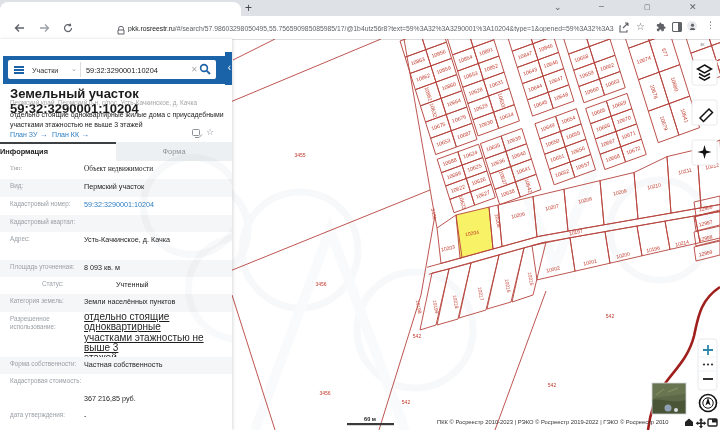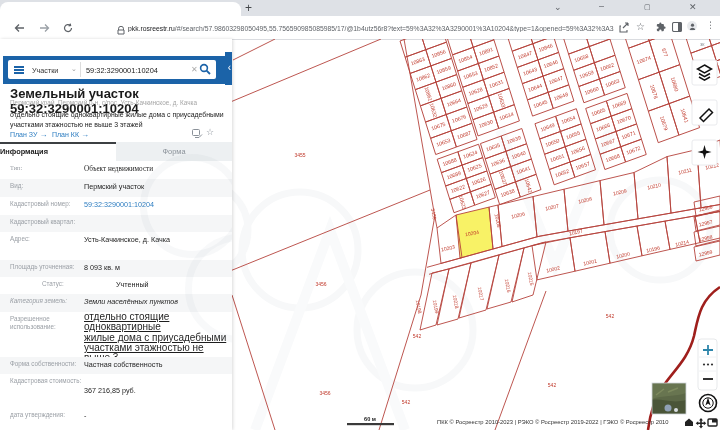--- a/index.html
+++ b/index.html
@@ -470,47 +470,46 @@
       </div>
     </div>
 
 <div style="position:absolute;left:0;top:238px;width:280px;height:17px;background:#fff;margin-left:32px;">
       <div style="position:absolute;left:10px;top:3px;width:72px;font-size:6.3px;color:#9a9fa5;line-height:8px;">Статус:</div>
       <div style="position:absolute;left:84px;top:2.5px;width:144px;font-size:7.2px;color:#1e1e1e;line-height:10.3px;">
         <div>Учтенный</div>
       </div>
     </div>
 
-<div style="position:absolute;left:0;top:255px;width:232px;height:18px;background:#f5f6f7;font-style:italic;">
+<div style="position:absolute;left:0;top:255px;width:232px;height:18px;background:#f5f6f7;">
       <div style="position:absolute;left:10px;top:3px;width:72px;font-size:6.3px;color:#9a9fa5;line-height:8px;">Категория земель:</div>
       <div style="position:absolute;left:84px;top:2.5px;width:144px;font-size:7.2px;color:#1e1e1e;line-height:10.3px;">
         <div>Земли населённых пунктов</div>
       </div>
     </div>
 
 <div style="position:absolute;left:0;top:273px;width:232px;height:45px;background:#fff;">
       <div style="position:absolute;left:10px;top:3px;width:72px;font-size:6.3px;color:#9a9fa5;line-height:8px;">Разрешенное использование:</div>
       <div style="position:absolute;left:84px;top:0;width:144px;font-size:10px;color:#1e1e1e;line-height:10.3px;text-decoration:underline;">
         <div>отдельно стоящие одноквартирные</div>
-        <div>жилые дома с приусадебными</div>
         <div>участками этажностью не выше 3</div>
         <div>этажей</div>
       </div>
     </div>
 
 <div style="position:absolute;left:0;top:318px;width:232px;height:17px;background:#f5f6f7;padding-left:8px;">
       <div style="position:absolute;left:10px;top:3px;width:72px;font-size:6.3px;color:#9a9fa5;line-height:8px;">Форма собственности:</div>
       <div style="position:absolute;left:84px;top:2.5px;width:144px;font-size:7.2px;color:#1e1e1e;line-height:10.3px;">
         <div>Частная собственность</div>
       </div>
     </div>
 
 <div style="position:absolute;left:0;top:335px;width:232px;height:17px;background:#fff;">
       <div style="position:absolute;left:10px;top:3px;width:72px;font-size:6.3px;color:#9a9fa5;line-height:8px;">Кадастровая стоимость:</div>
-      <div style="position:absolute;left:84px;top:12px;width:144px;font-size:7.2px;color:#1e1e1e;line-height:10.3px;">
+      <div style="position:absolute;left:84px;top:20px;width:144px;font-size:7.2px;color:#1e1e1e;line-height:10.3px;">
         <div>367 216,85 руб.</div>
       </div>
     </div>
 
 
 <div style="position:absolute;left:0;top:369px;width:232px;height:18px;background:#fff;">
       <div style="position:absolute;left:10px;top:3px;width:72px;font-size:6.3px;color:#9a9fa5;line-height:8px;">дата утверждения:</div>
       <div style="position:absolute;left:84px;top:2.5px;width:144px;font-size:7.2px;color:#1e1e1e;line-height:10.3px;">
         <div>-</div>
       </div>

